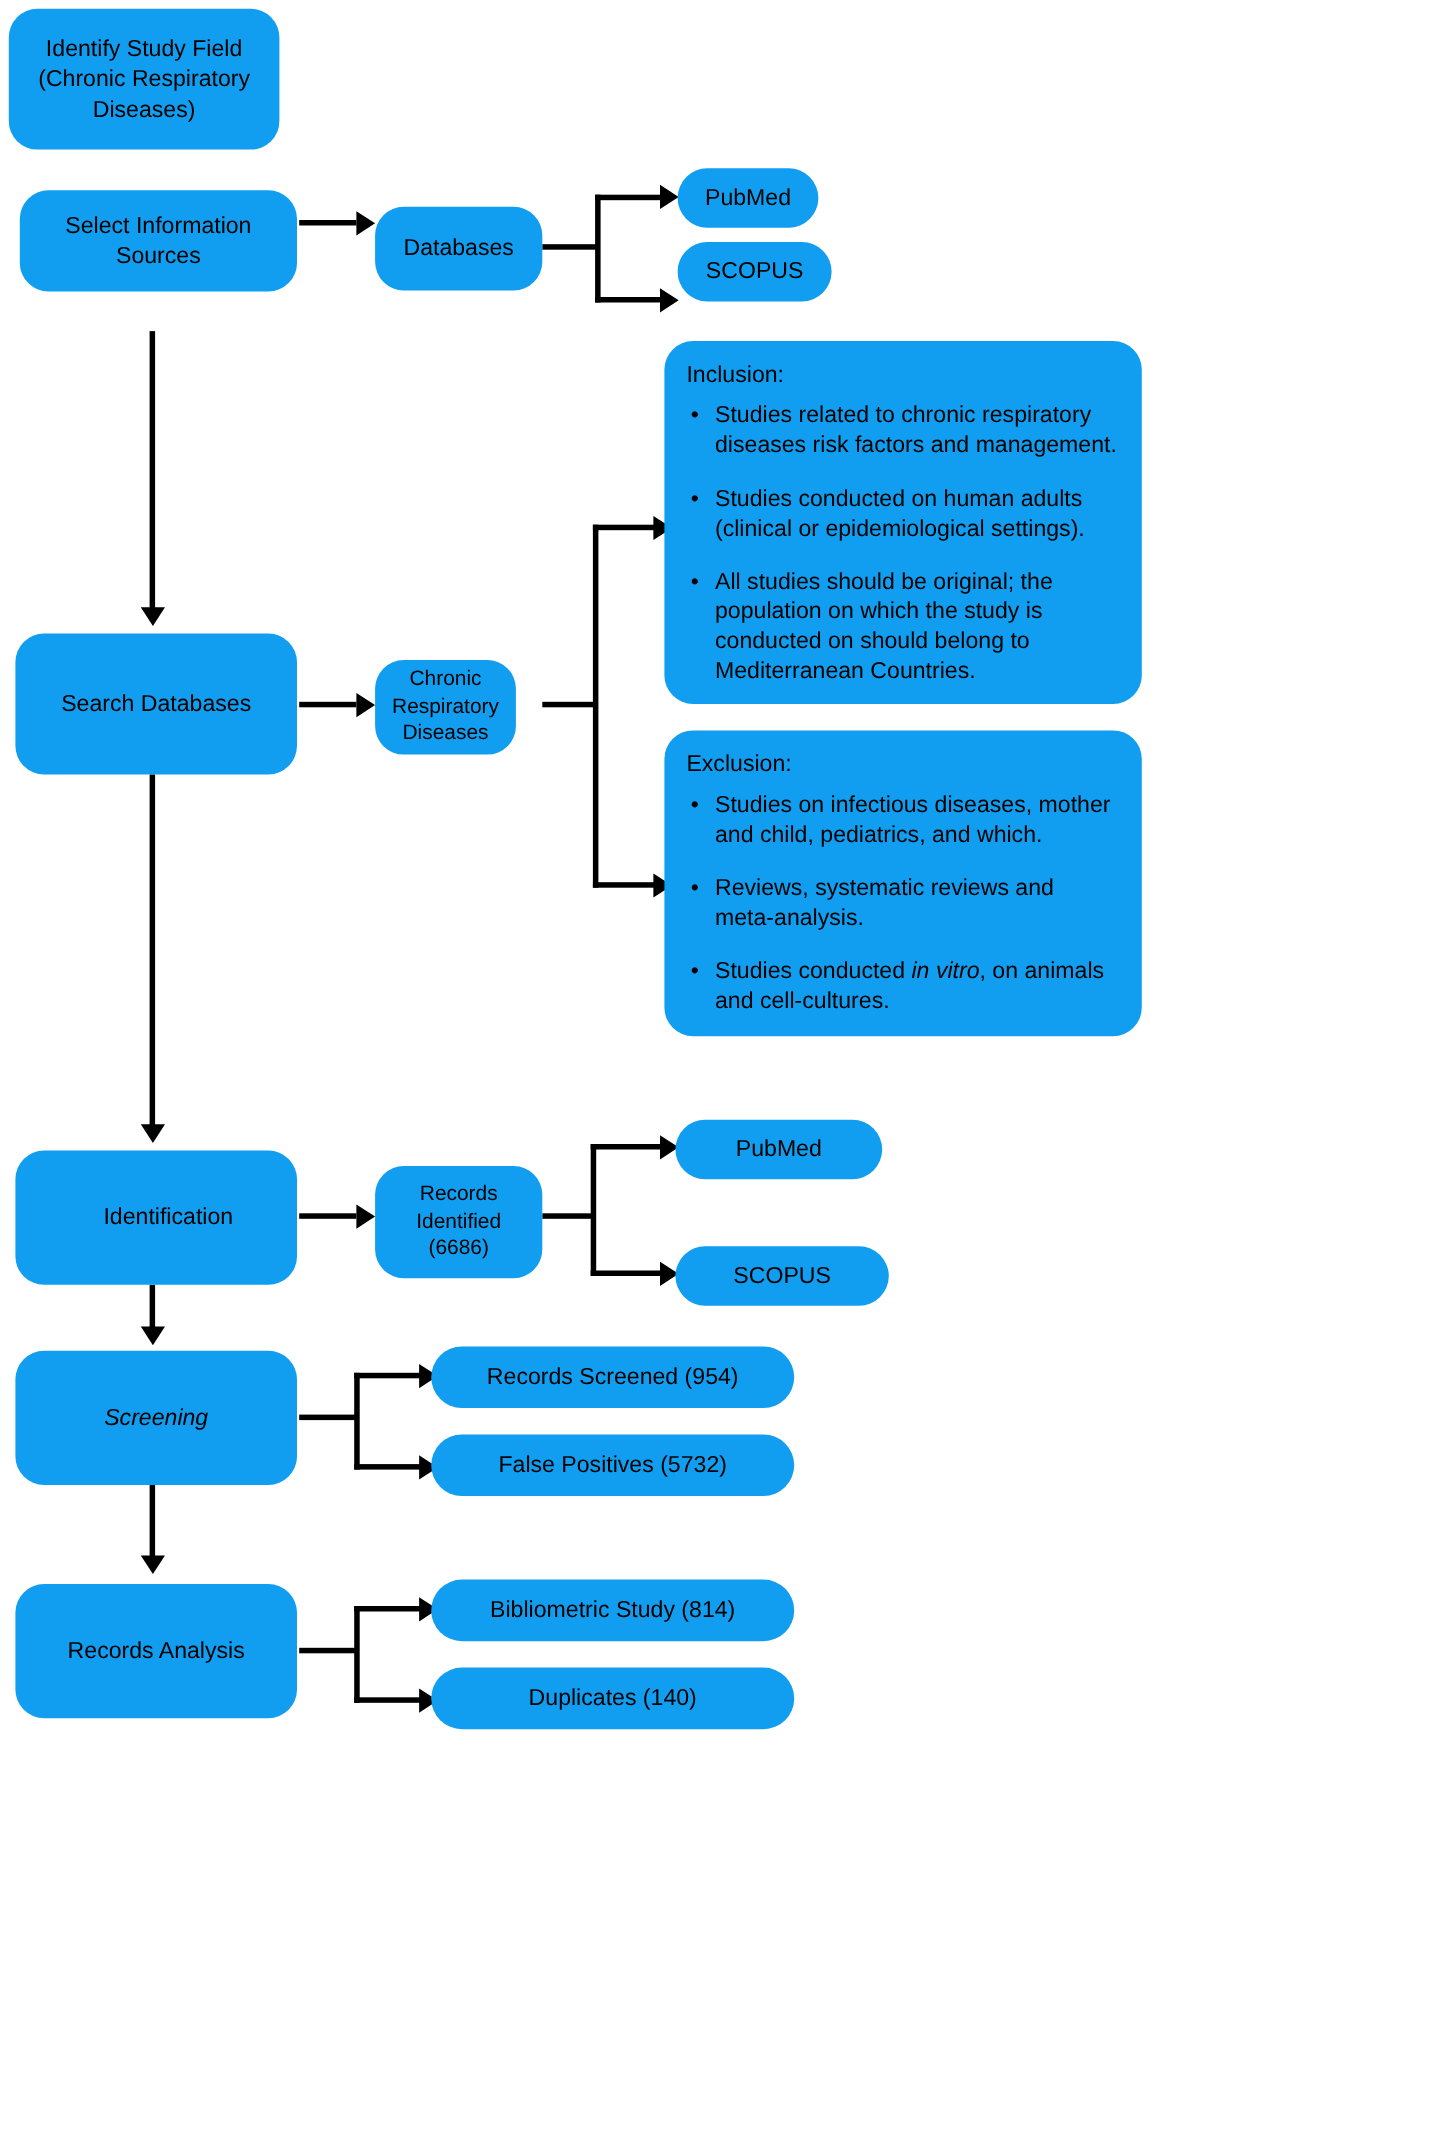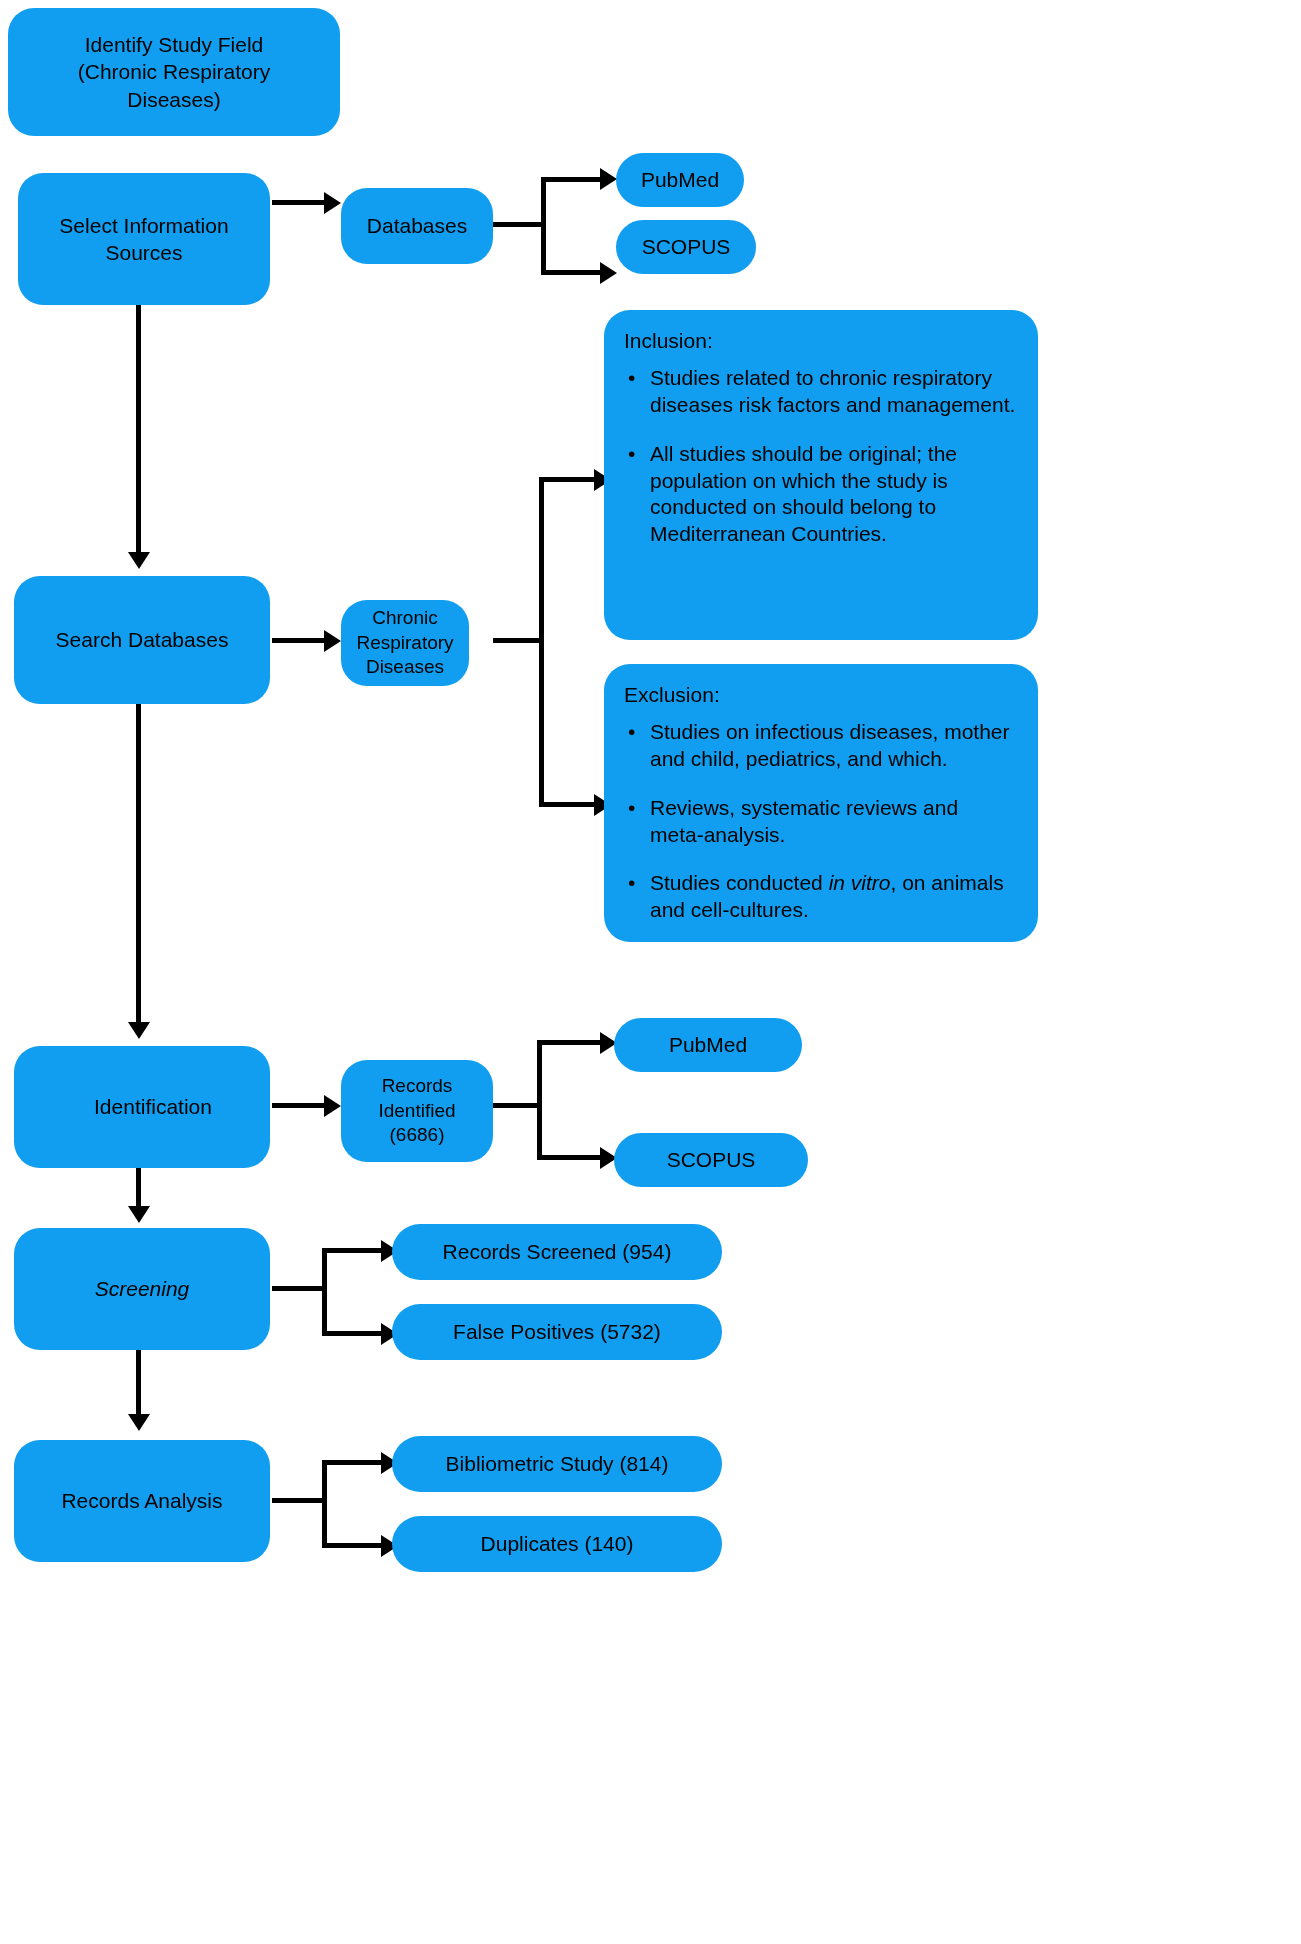--- a/index.html
+++ b/index.html
@@ -91,29 +91,29 @@
     border-left: 11px solid transparent;
     border-right: 11px solid transparent;
     border-top: 17px solid #000000;
   }
 </style>
 </head>
 <body>
 
 <div id="canvas">
 
-  <div class="node" style="left:8px; top:8px; width:332px; height:128px;">
+  <div class="node" style="left:8px; top:8px; width:246px; height:128px;">
     <span>
       <span>Identify Study Field</span><br>
       <span>(Chronic Respiratory</span><br>
       <span>Diseases)</span>
     </span>
   </div>
 
-  <div class="node" style="left:18px; top:173px; width:252px; height:132px;border-radius:25px;">
+  <div class="node" style="left:18px; top:173px; width:252px; height:92px;">
     <span>
       <span>Select Information</span><br>
       <span>Sources</span>
     </span>
   </div>
 
   <div class="hline" style="left:272px; top:200px; width:52px;"></div>
   <div class="arrow right" style="left:324px; top:192px;"></div>
 
   <div class="node" style="left:341px; top:188px; width:152px; height:76px;">
@@ -156,20 +156,21 @@
   <div class="vline" style="left:539px; top:477px; height:330px;"></div>
   <div class="hline" style="left:539px; top:477px; width:58px;"></div>
   <div class="arrow right" style="left:594px; top:469px;"></div>
   <div class="hline" style="left:539px; top:802px; width:58px;"></div>
   <div class="arrow right" style="left:594px; top:794px;"></div>
 
   <div class="criteria" style="left:604px; top:310px; width:434px; height:330px;">
     <span class="chead">Inclusion:</span>
     <ul>
       <li>Studies related to chronic respiratory diseases risk factors and management.</li>
+      <li>Studies conducted on human adults (clinical or epidemiological settings).</li>
       <li>All studies should be original; the population on which the study is conducted on should belong to Mediterranean Countries.</li>
     </ul>
   </div>
 
   <div class="criteria" style="left:604px; top:664px; width:434px; height:278px;">
     <span class="chead">Exclusion:</span>
     <ul>
       <li>
         <span>Studies on infectious diseases, mother and child, pediatrics, and which.</span><i></i><span></span>
       </li>

